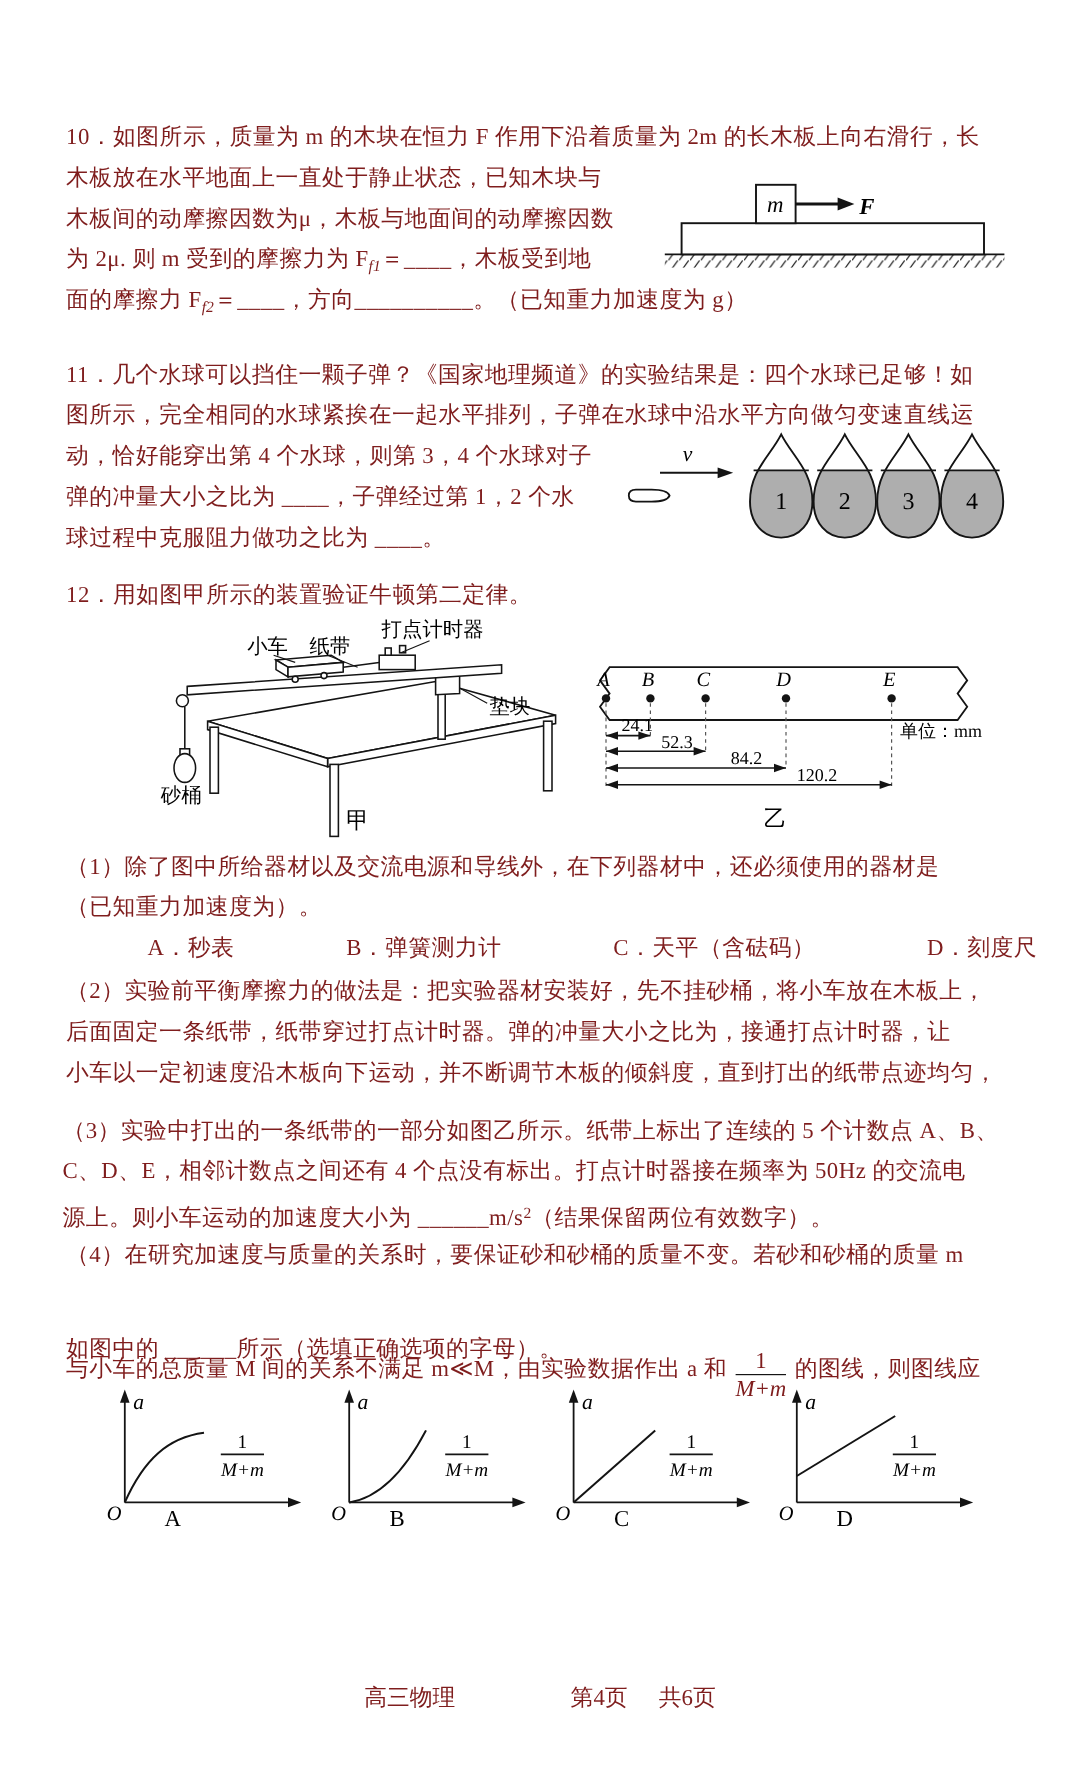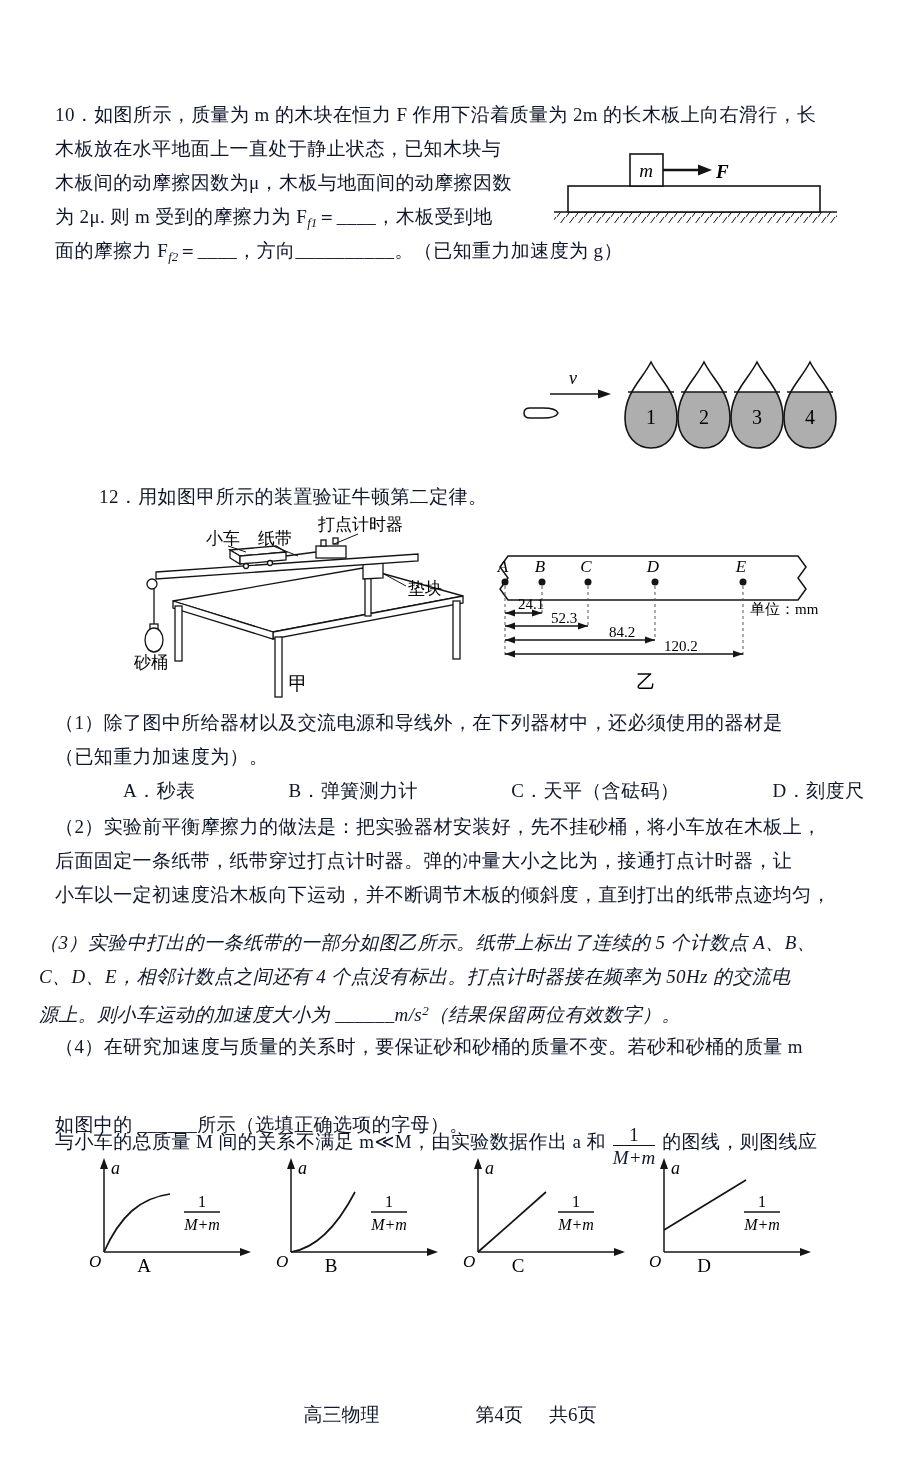--- a/index.html
+++ b/index.html
@@ -1,17 +1,17 @@
 <!DOCTYPE html>
 <html><head>
 <meta charset="utf-8">
 <style>
   html,body{margin:0;padding:0;background:#fff;}
   .page{position:relative;width:900px;height:1472px;background:#ffffff;overflow:hidden;
-        font-family:"Liberation Serif","DejaVu Serif",serif;color:#0f172a;font-size:19px;}
+        font-family:"Liberation Serif","DejaVu Serif",serif;color:#7f1d1d;font-size:19px;}
   .blk{position:absolute;white-space:nowrap;}
   .ln{height:34px;line-height:34px;letter-spacing:0.4px;}
   sub.m{font-size:13px;font-style:italic;vertical-align:-4px;letter-spacing:0;}
   sup.m{font-size:13px;vertical-align:6px;letter-spacing:0;}
   .opts span{margin-right:46px;margin-left:42px;}
   .frac{display:inline-block;text-align:center;vertical-align:-16px;margin:0 7px;letter-spacing:0;}
   .frac .fn{display:block;line-height:21px;padding:0 10px;border-bottom:1.6px solid #141414;}
   .frac .fd{display:block;line-height:23px;font-style:italic;}
   .tallln{height:56px;line-height:56px;letter-spacing:0.4px;white-space:nowrap;}
   .footer{position:absolute;top:1402px;left:0;width:900px;text-align:center;font-size:19px;}
@@ -42,20 +42,27 @@
     <rect x="6" y="72" width="283" height="11" fill="url(#hatch10)"></rect>
     <line x1="6" y1="72" x2="289" y2="72" stroke="#141414" stroke-width="1.6"></line>
     <rect x="20" y="46" width="252" height="26" fill="#ffffff" stroke="#141414" stroke-width="1.6"></rect>
     <rect x="82" y="14" width="33" height="32" fill="#ffffff" stroke="#141414" stroke-width="1.6"></rect>
     <text x="98" y="37" font-size="19" text-anchor="middle" class="it">m</text>
     <line x1="115" y1="30" x2="152" y2="30" stroke="#141414" stroke-width="2.4"></line>
     <polygon points="164,30 150,24.5 150,35.5" fill="#141414"></polygon>
     <text x="168" y="38" font-size="19" font-weight="bold" class="it">F</text>
   </svg>
 
+  <div class="blk" style="left:55px;top:296px;">
+    <div class="ln">11．几个水球可以挡住一颗子弹？《国家地理频道》的实验结果是：四个水球已足够！如</div>
+    <div class="ln">图所示，完全相同的水球紧挨在一起水平排列，子弹在水球中沿水平方向做匀变速直线运</div>
+    <div class="ln">动，恰好能穿出第 4 个水球，则第 3，4 个水球对子</div>
+    <div class="ln">弹的冲量大小之比为 ____，子弹经过第 1，2 个水</div>
+    <div class="ln">球过程中克服阻力做功之比为 ____。</div>
+  </div>
 
   <svg class="blk" style="left:505px;top:352px;" width="390" height="118" viewBox="0 0 390 118">
     <defs>
       <clipPath id="waterclip">
           <rect x="110" y="40" width="230" height="60"></rect>
         </clipPath>
     </defs>
 
     <path d="M25,56 h13 q13,0 15,5 q-2,5 -15,5 h-13 q-6,0 -6,-5 q0,-5 6,-5 z" fill="#ffffff" stroke="#141414" stroke-width="1.5"></path>
 
@@ -79,21 +86,21 @@
         <line x1="176" y1="40" x2="222" y2="40"></line>
       <line x1="229" y1="40" x2="275" y2="40"></line>
         <line x1="282" y1="40" x2="328" y2="40"></line>
     </g>
     <text x="146" y="72" font-size="20" text-anchor="middle">1</text>
     <text x="199" y="72" font-size="20" text-anchor="middle">2</text>
     <text x="252" y="72" font-size="20" text-anchor="middle">3</text>
     <text x="305" y="72" font-size="20" text-anchor="middle">4</text>
   </svg>
 
-  <div class="blk" style="left:55px;top:480px;margin-left:44px;">
+  <div class="blk" style="left:55px;top:480px;">
     <div class="ln">12．用如图甲所示的装置验证牛顿第二定律。</div>
   </div>
 
   <svg class="blk" style="left:118px;top:506px;" width="360" height="198" viewBox="0 0 360 198">
     <g fill="#ffffff" stroke="#141414" stroke-width="1.3">
 
       <polygon points="55,95 245,62 345,90 155,126"></polygon>
       <polygon points="155,126 345,90 345,97 155,133"></polygon>
       <polygon points="55,95 155,126 155,133 55,102"></polygon>
 
@@ -199,21 +206,21 @@
       <span>D．刻度尺</span>
     </div>
   </div>
 
   <div class="blk" style="left:55px;top:810px;">
     <div class="ln">（2）实验前平衡摩擦力的做法是：把实验器材安装好，先不挂砂桶，将小车放在木板上，</div>
     <div class="ln">后面固定一条纸带，纸带穿过打点计时器。弹的冲量大小之比为，接通打点计时器，让</div>
     <div class="ln">小车以一定初速度沿木板向下运动，并不断调节木板的倾斜度，直到打出的纸带点迹均匀，</div>
   </div>
 
-  <div class="blk" style="left:39px;top:926px;font-style:italic;">
+  <div class="blk" style="left:52px;top:926px;">
     <div class="ln">（3）实验中打出的一条纸带的一部分如图乙所示。纸带上标出了连续的 5 个计数点 A、B、</div>
     <div class="ln">C、D、E，相邻计数点之间还有 4 个点没有标出。打点计时器接在频率为 50Hz 的交流电</div>
     <div class="ln"><span>源上。则小车运动的加速度大小为 ______m/s</span><sup class="m">2</sup><span>（结果保留两位有效数字）。</span></div>
   </div>
 
   <div class="blk" style="left:55px;top:1030px;">
     <div class="ln">（4）在研究加速度与质量的关系时，要保证砂和砂桶的质量不变。若砂和砂桶的质量 m</div>
   </div>
   <div class="blk tallln" style="left:55px;top:1114px;">
     <span>与小车的总质量 M 间的关系不满足 m≪M，由实验数据作出 a 和</span><span class="frac"><span class="fn">1</span><span class="fd">M+m</span></span><span>的图线，则图线应</span>

